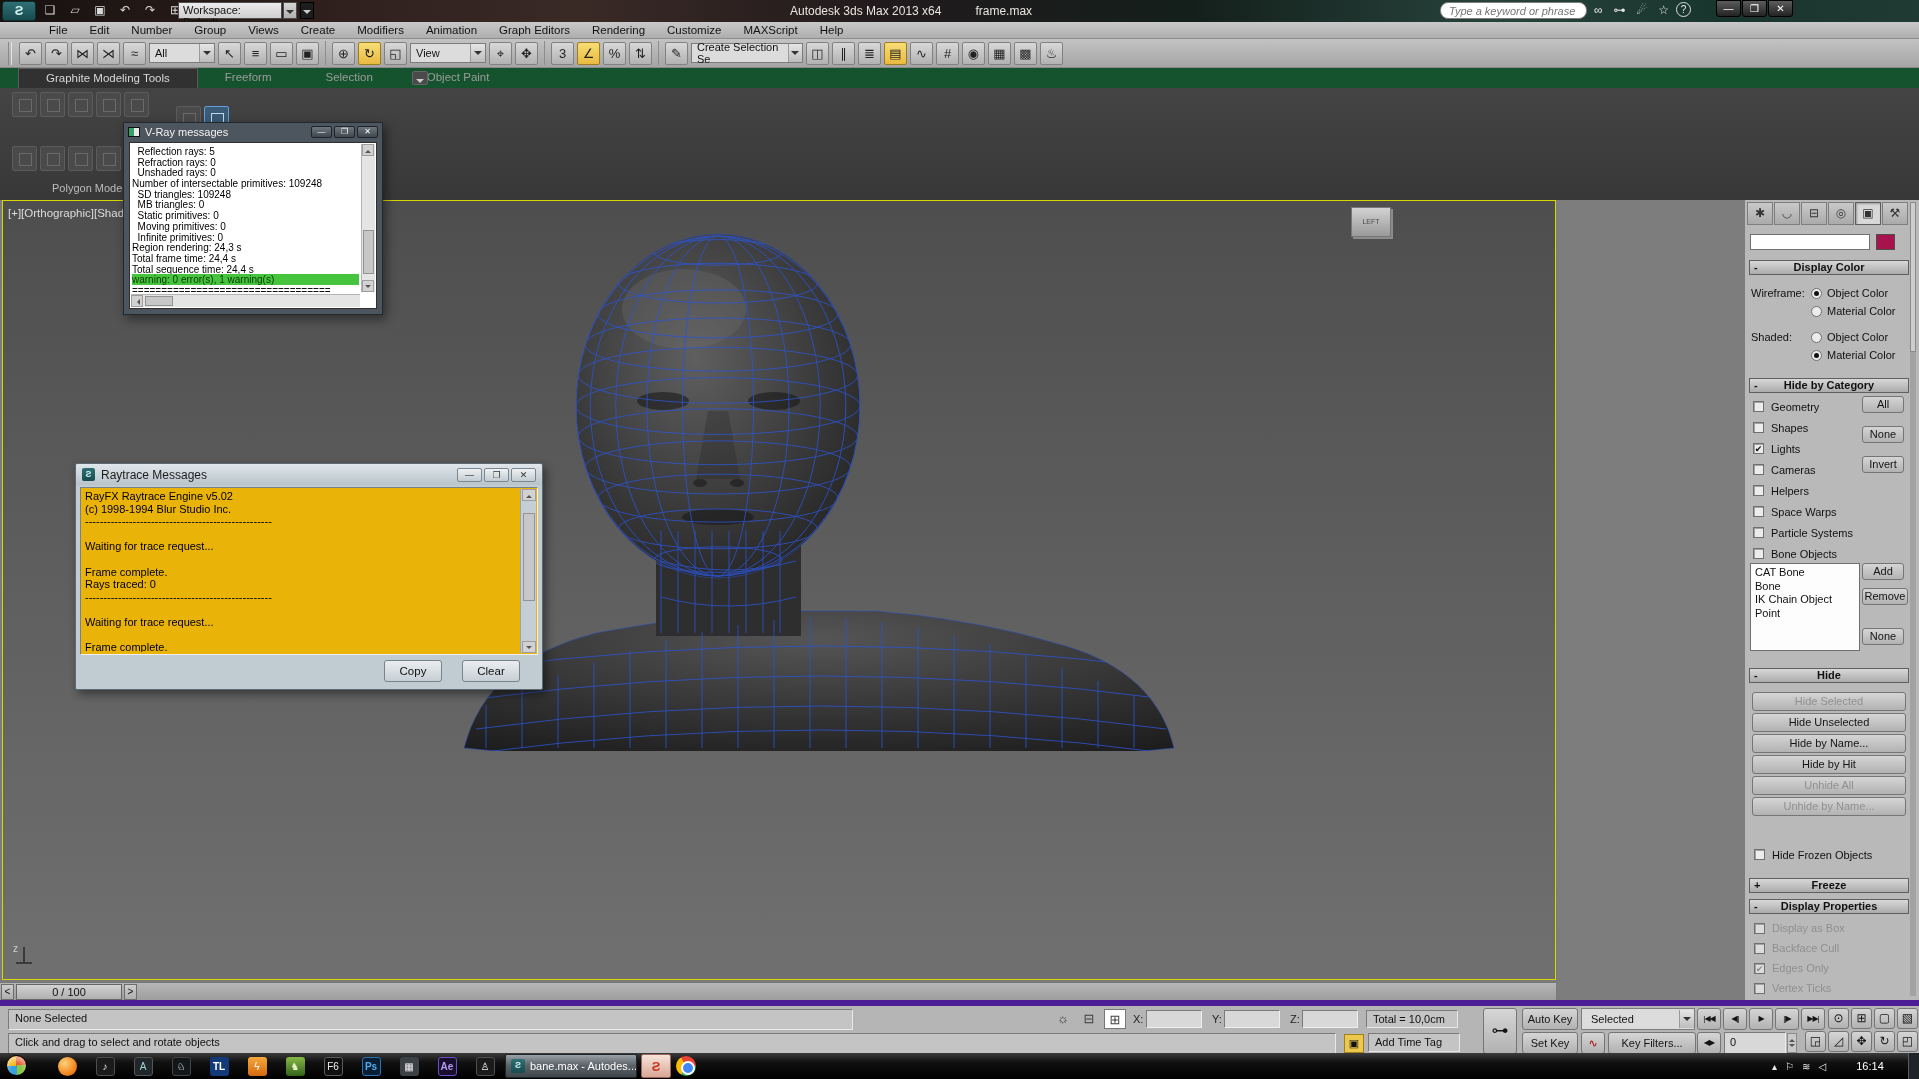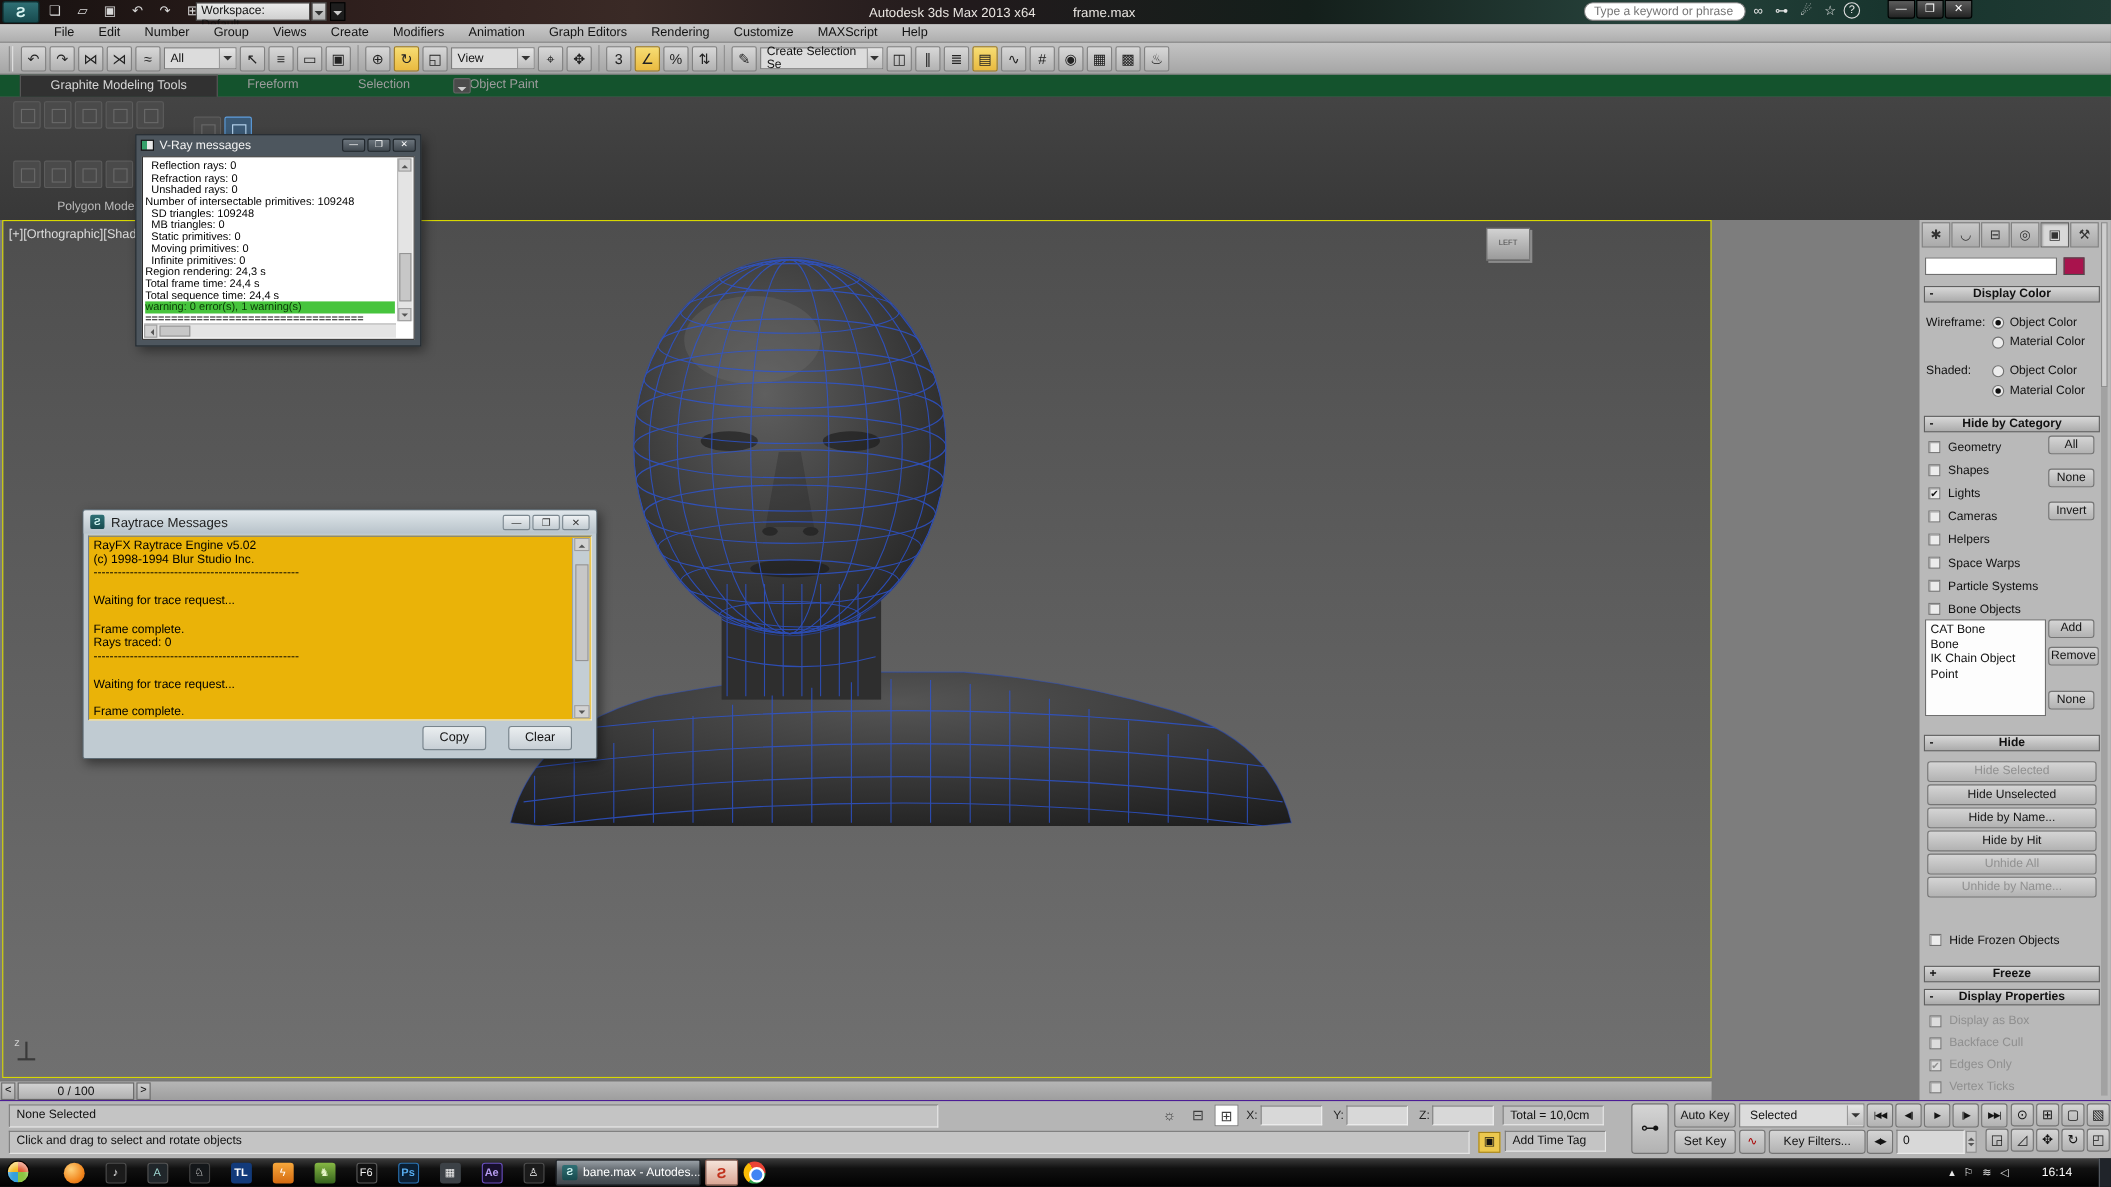--- a/index.html
+++ b/index.html
@@ -14,21 +14,21 @@
 #qat{position:absolute;left:42px;top:3px;display:flex;gap:9px;color:#d9d9d9;font-size:12px}
 #qat span{width:16px;text-align:center}
 #ws{position:absolute;left:178px;top:2px;width:104px;height:17px;background:linear-gradient(#ececec,#cfcfcf);
  border:1px solid #4c4c4c;color:#111;padding:1px 4px;font-size:11px}
 #ws-arrow{position:absolute;left:283px;top:2px;width:14px;height:17px;background:linear-gradient(#d6d6d6,#b0b0b0);border:1px solid #4c4c4c}
 #ws-fly{position:absolute;left:300px;top:2px;width:14px;height:17px;background:#1d1d1d;border:1px solid #000}
 .tri-d{width:0;height:0;border:4px solid transparent;border-top-color:#333;margin:7px auto 0}
 .tri-d.lt{border-top-color:#ccc}
 #title-text{position:absolute;left:790px;top:4px;display:flex;gap:34px;color:#e9e5e1;font-size:12px}
 #search{position:absolute;left:1440px;top:2px;width:147px;height:17px;border:1px solid #7e7e7e;border-radius:8px;
- background:#fff;color:#8a8a8a;font-size:11px;padding:0 8px;font-family:"Liberation Sans",sans-serif}
+ background:#fff;font-style:italic;color:#8a8a8a;font-size:11px;padding:0 8px;font-family:"Liberation Sans",sans-serif}
 #search-side{position:absolute;left:1594px;top:3px;display:flex;gap:11px;color:#e7e7e7;font-size:12px}
 #help-circ{position:absolute;left:1676px;top:2px;width:15px;height:15px;border:1px solid #ddd;border-radius:50%;
  color:#eee;text-align:center;line-height:13px;font-size:10px}
 #winbtns{position:absolute;left:1716px;top:0;display:flex;gap:1px}
 .winbtn{width:25px;height:17px;background:linear-gradient(#5c5c5c,#232323);border:1px solid #000;color:#fff;
  text-align:center;line-height:15px;font-size:10px;border-radius:0 0 3px 3px}
 
 
 #menubar{position:absolute;left:0;top:22px;width:100%;height:17px;background:linear-gradient(#c9c9c9,#aeaeae);
  border-bottom:1px solid #8d8d8d;display:flex;padding-left:38px}
@@ -135,21 +135,21 @@
 #rtvscroll{position:absolute;right:1px;top:1px;width:16px;bottom:1px;background:#c4ced4;border-left:1px solid #9aa5ac}
 .wbtn{position:absolute;width:58px;height:22px;background:linear-gradient(#eaeef0,#c7cfd5);border:1px solid #78848c;
  border-radius:3px;font-size:11.5px;text-align:center;line-height:20px}
 
 
 #slider-row{position:absolute;left:0;top:982px;width:1556px;height:18px;background:linear-gradient(#b6b6b6,#9e9e9e);border-top:1px solid #777}
 .sarrow{position:absolute;top:1px;width:13px;height:16px;background:linear-gradient(#cdcdcd,#adadad);border:1px solid #6d6d6d;
  text-align:center;line-height:14px;font-size:10px}
 #shandle{position:absolute;left:16px;top:1px;width:106px;height:16px;background:linear-gradient(#d2d2d2,#b0b0b0);
  border:1px solid #666;text-align:center;line-height:14px;font-size:11px}
-#bottom{position:absolute;left:0;top:1000px;width:1919px;height:53px;background:#b5b5b5;border-top:1px solid #4c1d95}
+#bottom{position:absolute;left:0;top:1000px;width:1919px;height:53px;background:#b5b5b5;border-top:6px solid #4c1d95}
 .sunken{position:absolute;background:#c4c4c4;border:1px solid;border-color:#7b7b7b #e8e8e8 #e8e8e8 #7b7b7b;
  font-size:11px;padding:2px 6px;overflow:hidden;white-space:nowrap}
 .sico{position:absolute;top:3px;width:22px;height:20px;text-align:center;line-height:19px;color:#3c3c3c;font-size:13px}
 .slab{position:absolute;top:7px;font-size:11px;color:#222}
 .sfield{position:absolute;top:4px;width:56px;height:18px;background:#d8d8d8;border:1px solid;border-color:#7b7b7b #eee #eee #7b7b7b}
 #isolate{position:absolute;left:1344px;top:28px;width:20px;height:19px;background:#ecc84e;border:1px solid #a3821c;
  text-align:center;line-height:17px;font-size:11px}
 #keybtn{position:absolute;left:1483px;top:2px;width:34px;height:46px;font-size:17px;line-height:44px}
 .akbtn{position:absolute;left:1522px;width:56px;height:22px;line-height:20px}
 #seldd{position:absolute;left:1581px;top:2px;width:114px;height:22px}
@@ -596,21 +596,21 @@
       <span>V-Ray messages</span>
       <span class="wbtns">
         <span class="wb">—</span>
         <span class="wb">❐</span>
         <span class="wb">✕</span>
       </span>
     </div>
     <div class="content">
       <div id="vlines">
 
-      <div class="vln">  Reflection rays: 0</div>
+      <div class="vln">  Reflection rays: 5</div>
           <div class="vln">  Refraction rays: 0</div>
           <div class="vln">  Unshaded rays: 0</div>
           <div class="vln">Number of intersectable primitives: 109248</div>
           <div class="vln">  SD triangles: 109248</div>
           <div class="vln">  MB triangles: 0</div>
           <div class="vln">  Static primitives: 0</div>
           <div class="vln">  Moving primitives: 0</div>
           <div class="vln">  Infinite primitives: 0</div>
           <div class="vln">Region rendering: 24,3 s</div>
           <div class="vln">Total frame time: 24,4 s</div>

